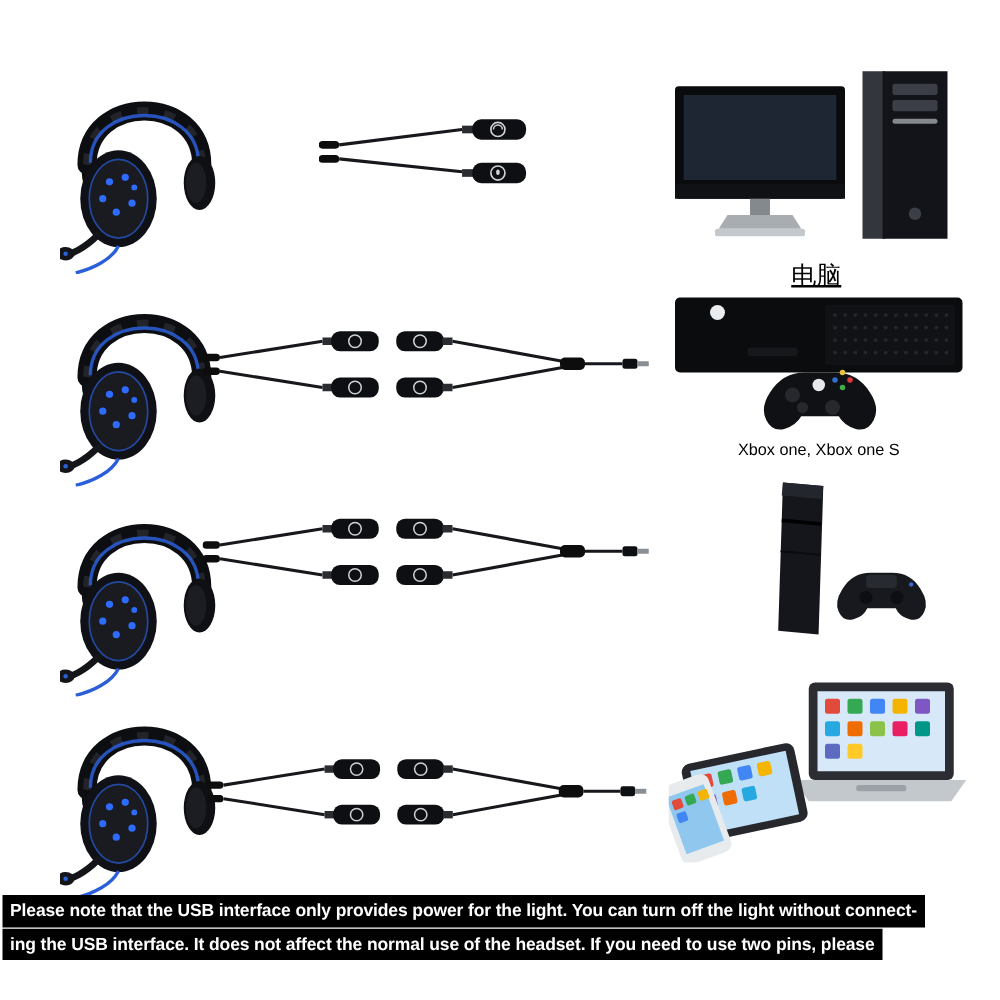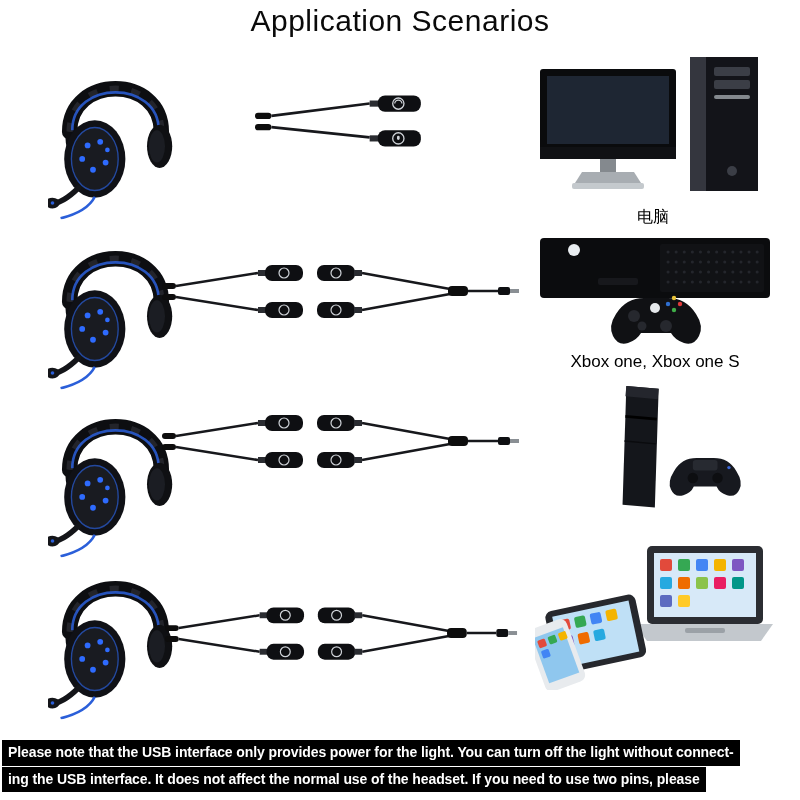--- a/index.html
+++ b/index.html
@@ -20,28 +20,28 @@
     font-size: 30px;
     font-weight: 400;
     color: #0a0a0a;
     letter-spacing: 0.5px;
   }
   .abs { position: absolute; }
   .img-wrap svg { display: block; width: 100%; height: 100%; }
   .device-label {
     position: absolute;
     text-align: center;
-    font-size: 17px;
+    font-size: 13px;
     color: #000000;
   }
-  .device-label.cn { font-size: 16px; }
+  .device-label.cn { font-size: 20px; text-decoration: underline; }
   .note {
     position: absolute;
     left: 2px;
-    top: 740px;
+    top: 716px;
     width: 796px;
   }
   .note-line {
     display: table;
     background: #000000;
     color: #ffffff;
     font-weight: bold;
     font-size: 14px;
     line-height: 1.25;
     padding: 4px 6px;
@@ -199,21 +199,20 @@
           <rect x="5" y="91" width="32" height="48" fill="#8fc7ee"></rect>
           <rect x="8" y="95" width="8" height="8" rx="1.5" fill="#e24a3b"></rect>
           <rect x="19" y="95" width="8" height="8" rx="1.5" fill="#35a853"></rect>
           <rect x="30" y="95" width="8" height="8" rx="1.5" fill="#f4b400"></rect>
           <rect x="8" y="106" width="8" height="8" rx="1.5" fill="#4285f4"></rect>
         </g>
       </symbol>
     </defs>
   </svg>
 
-  <div class="title">Application Scenarios</div>
 
   <div class="abs img-wrap" style="left:48px; top:52px; width:135px; height:168px;">
     <svg viewBox="0 0 150 185">
         <use href="#sym-headset"></use>
       </svg>
   </div>
   <div class="abs img-wrap" style="left:255px; top:88px; width:215px; height:66px;">
     <svg viewBox="0 0 210 64">
         <use href="#sym-splitter"></use>
       </svg>

